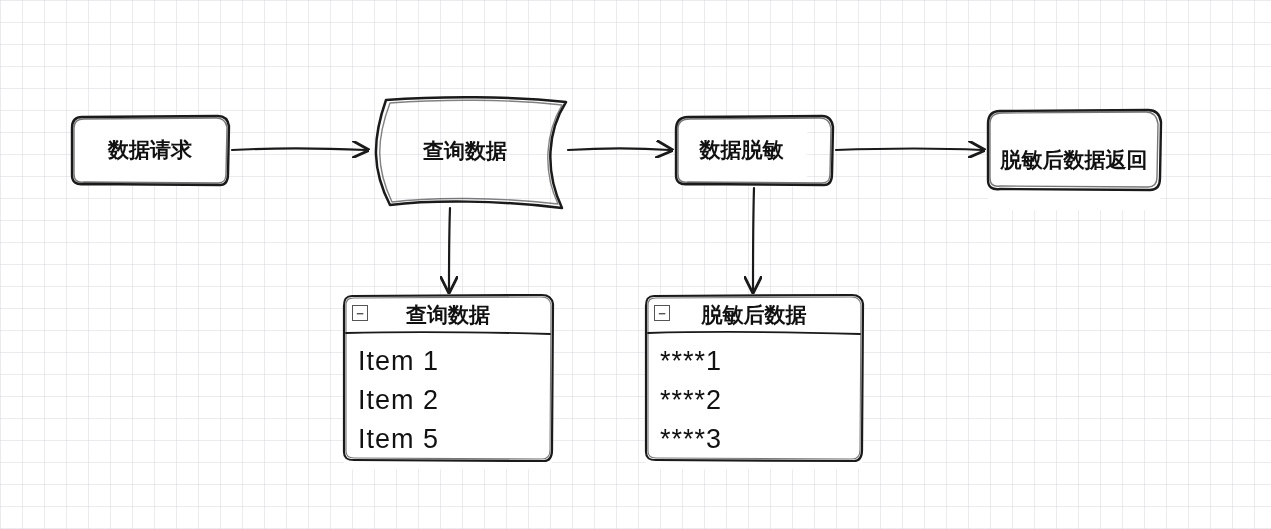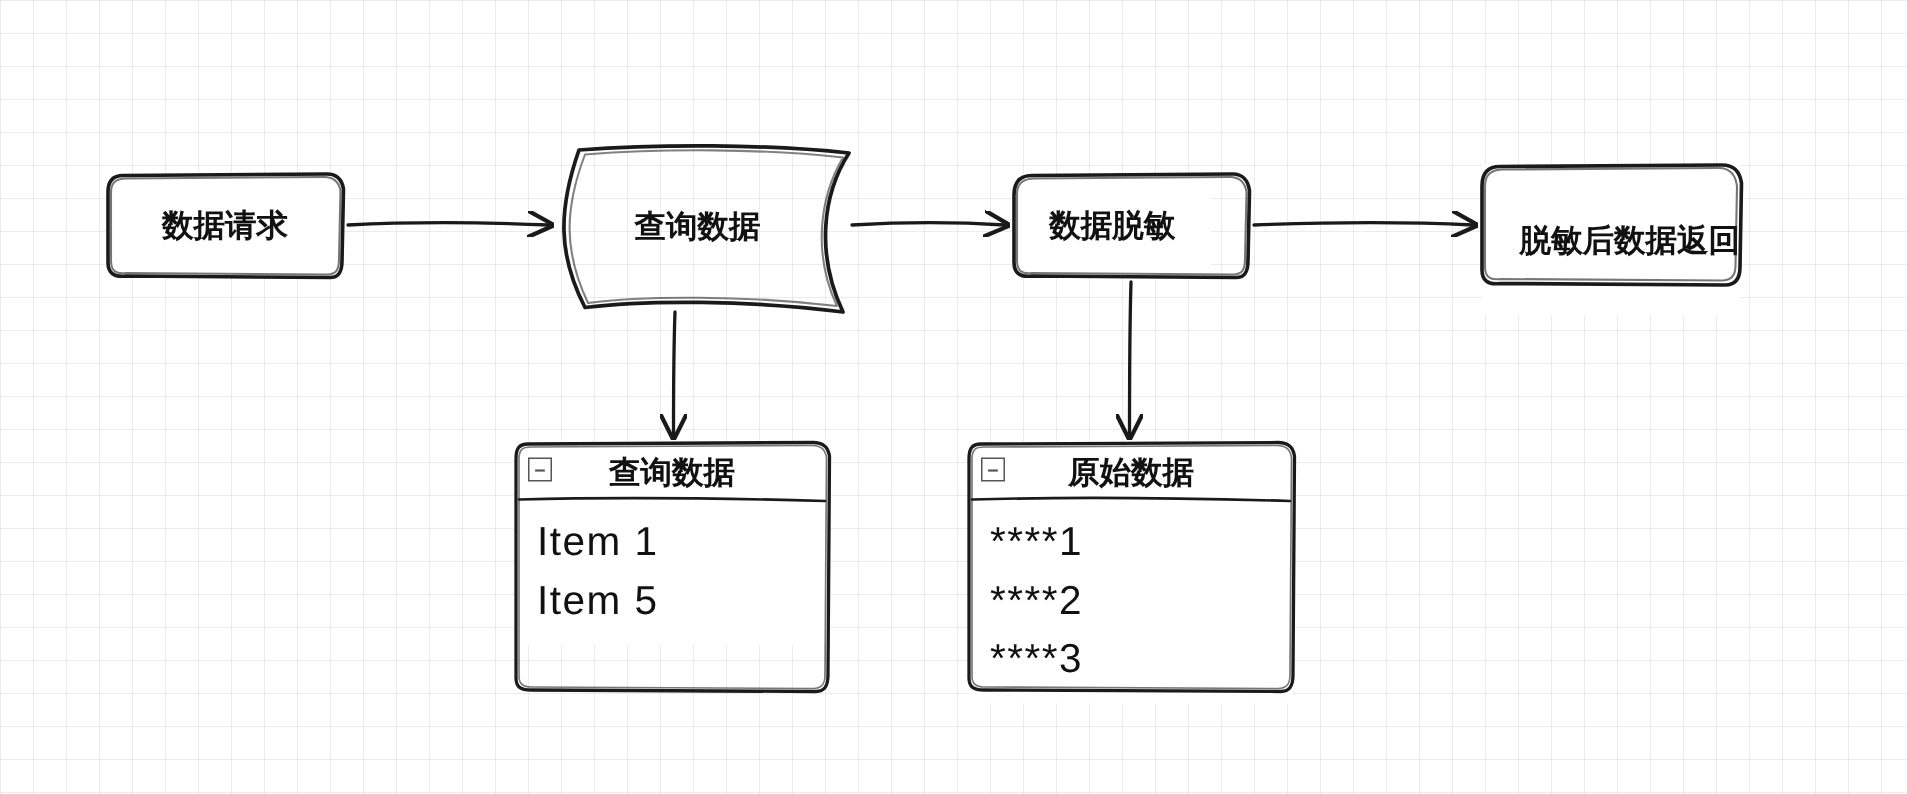--- a/index.html
+++ b/index.html
@@ -87,39 +87,40 @@
 </div>
 
 <div class="node" style="left:370px; top:98px; width:190px; height:106px; background:transparent;">
   <span>查询数据</span>
 </div>
 
 <div class="node" style="left:676px; top:116px; width:131px; height:68px;">
   <span>数据脱敏</span>
 </div>
 
-<div class="node" style="left:988px; top:110px; width:172px; height:100px;justify-content:flex-end;">
+<div class="node" style="left:988px; top:110px; width:172px; height:100px;">
   <span>脱敏后数据返回</span>
 </div>
 
 <div class="listbox" style="left:344px; top:295px; width:208px;">
   <div class="list-header">
     <span class="minus-box">−</span>
     <span>查询数据</span>
   </div>
   <div class="list-body">
     <div class="list-item">Item 1</div>
+    <div class="list-item">Item 2</div>
     <div class="list-item">Item 5</div>
   </div>
 </div>
 
 <div class="listbox" style="left:646px; top:295px; width:216px;">
   <div class="list-header">
     <span class="minus-box">−</span>
-    <span>原始数据</span>
+    <span>脱敏后数据</span>
   </div>
   <div class="list-body">
     <div class="list-item">****1</div>
     <div class="list-item">****2</div>
     <div class="list-item">****3</div>
   </div>
 </div>
 
 <svg class="overlay" viewBox="0 0 1271 529">
   <defs>

